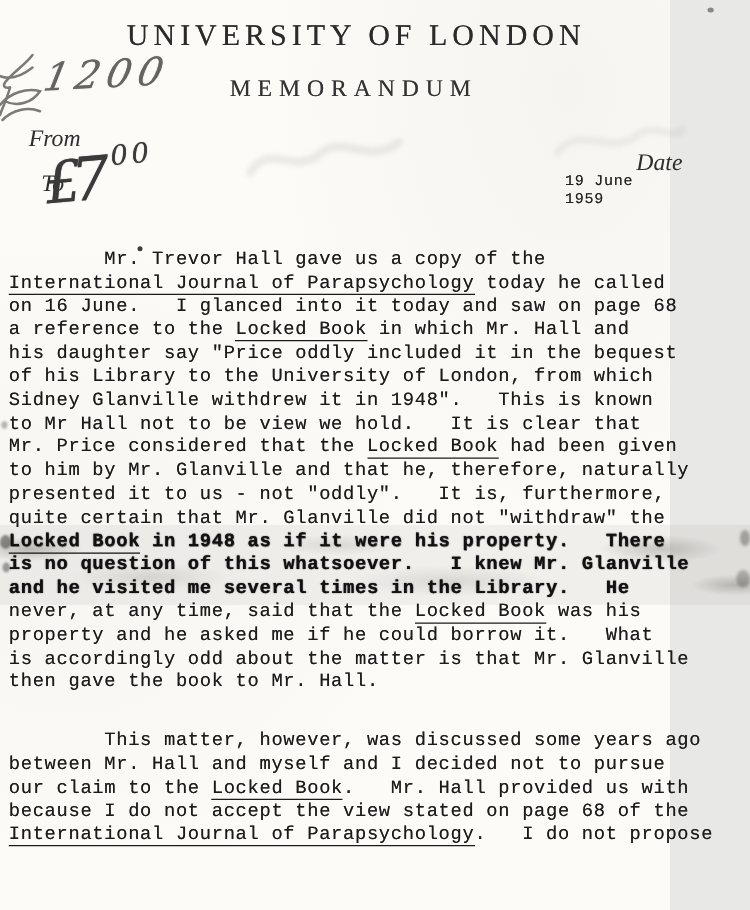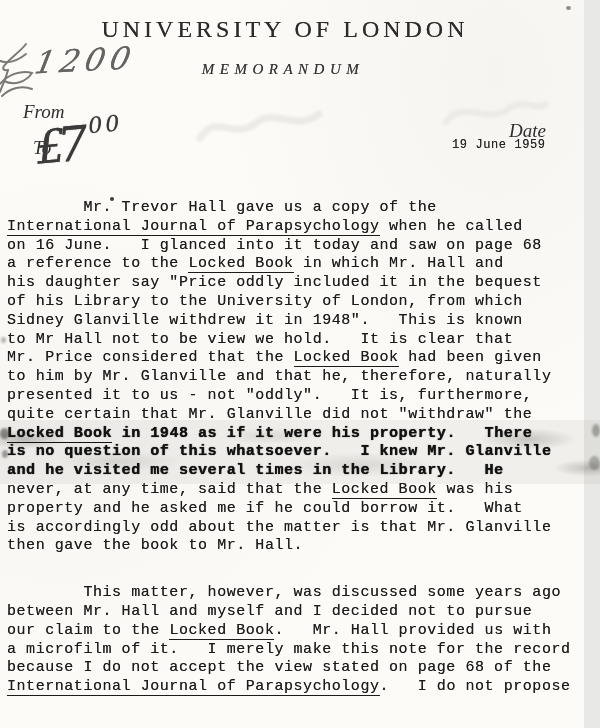--- a/index.html
+++ b/index.html
@@ -1,38 +1,37 @@
 <!DOCTYPE html>
 <html><head>
 <meta charset="utf-8">
 <style>
   html,body{margin:0;padding:0;}
   body{width:600px;height:728px;overflow:hidden;background:#e8e8e6;}
   .page{
-    position:relative;width:584px;height:728px;
+    position:relative;width:536px;height:728px;
     background:#fcfbf8;
     background-image:
       radial-gradient(ellipse at 85% 10%, rgba(120,118,110,0.05), transparent 40%),
       radial-gradient(ellipse at 10% 60%, rgba(120,118,110,0.04), transparent 45%);
     font-family:"Liberation Mono","DejaVu Sans Mono",monospace;
     color:#1b1b1b;
   }
   
   .title{
     position:absolute;left:0;top:16px;width:570px;text-align:center;
     font-family:"Liberation Serif","DejaVu Serif",serif;
     font-size:24px;letter-spacing:4px;color:#2b2b2b;
     text-shadow:0 0 .5px rgba(40,40,40,.7);
   }
   .memo{
     position:absolute;left:0;top:61px;width:566px;text-align:center;
     font-family:"Liberation Serif","DejaVu Serif",serif;
-    font-size:15px;letter-spacing:5.5px;color:#333;
+    font-size:19px;letter-spacing:5.5px;color:#333;
     text-shadow:0 0 .4px rgba(40,40,40,.6);
-    font-style:italic;
   }
   .label{
     position:absolute;
     font-family:"Liberation Serif","DejaVu Serif",serif;
     font-style:italic;font-size:19px;color:#2e2e2e;
   }
   .from{left:23px;top:101px;}
   .to{left:33px;top:137px;}
   .date{left:509px;top:120px;}
   .dateval{
@@ -126,21 +125,21 @@
   <div class="speck" style="left:0;top:428px;width:9px;height:11px;background:rgba(45,45,42,.55);filter:blur(1px);"></div>
   <div class="speck" style="left:2px;top:450px;width:6px;height:8px;background:rgba(45,45,42,.45);filter:blur(1px);"></div>
   <div class="speck" style="left:592px;top:424px;width:8px;height:13px;background:rgba(60,60,55,.40);filter:blur(1.2px);"></div>
   <div class="speck" style="left:589px;top:456px;width:11px;height:14px;background:rgba(60,60,55,.35);filter:blur(1.2px);"></div>
   <div class="speck" style="left:566px;top:6px;width:5px;height:4px;background:rgba(70,70,66,.6);"></div>
   <div class="speck" style="left:1px;top:337px;width:5px;height:6px;background:rgba(80,80,75,.4);filter:blur(.8px);"></div>
 
   <div class="memo-body">
       <div class="para">
         <div class="line"><span>        Mr. Trevor Hall gave us a copy of the</span></div>
-        <div class="line"><span class="u">International Journal of Parapsychology</span><span> when he called</span></div>
+        <div class="line"><span class="u">International Journal of Parapsychology</span><span> today he called</span></div>
         <div class="line"><span>on 16 June.   I glanced into it today and saw on page 68</span></div>
         <div class="line"><span>a reference to the </span><span class="u">Locked Book</span><span> in which Mr. Hall and</span></div>
         <div class="line"><span>his daughter say "Price oddly included it in the bequest</span></div>
         <div class="line"><span>of his Library to the University of London, from which</span></div>
         <div class="line"><span>Sidney Glanville withdrew it in 1948".   This is known</span></div>
         <div class="line"><span>to Mr Hall not to be view we hold.   It is clear that</span></div>
         <div class="line"><span>Mr. Price considered that the </span><span class="u">Locked Book</span><span> had been given</span></div>
         <div class="line"><span>to him by Mr. Glanville and that he, therefore, naturally</span></div>
         <div class="line"><span>presented it to us - not "oddly".   It is, furthermore,</span></div>
         <div class="line"><span>quite certain that Mr. Glanville did not "withdraw" the</span></div>
@@ -149,19 +148,18 @@
         <div class="line bold"><span>and he visited me several times in the Library.   He</span></div>
         <div class="line"><span>never, at any time, said that the </span><span class="u">Locked Book</span><span> was his</span></div>
         <div class="line"><span>property and he asked me if he could borrow it.   What</span></div>
         <div class="line"><span>is accordingly odd about the matter is that Mr. Glanville</span></div>
         <div class="line"><span>then gave the book to Mr. Hall.</span></div>
       </div>
       <div class="para">
         <div class="line"><span>        This matter, however, was discussed some years ago</span></div>
         <div class="line"><span>between Mr. Hall and myself and I decided not to pursue</span></div>
         <div class="line"><span>our claim to the </span><span class="u">Locked Book</span><span>.   Mr. Hall provided us with</span></div>
-        <div class="line"><span>a microfilm of it.   I merely make this note for the record</span></div>
         <div class="line"><span>because I do not accept the view stated on page 68 of the</span></div>
         <div class="line"><span class="u">International Journal of Parapsychology</span><span>.   I do not propose</span></div>
       </div>
     </div>
 
 </div>
 
 </body></html>

